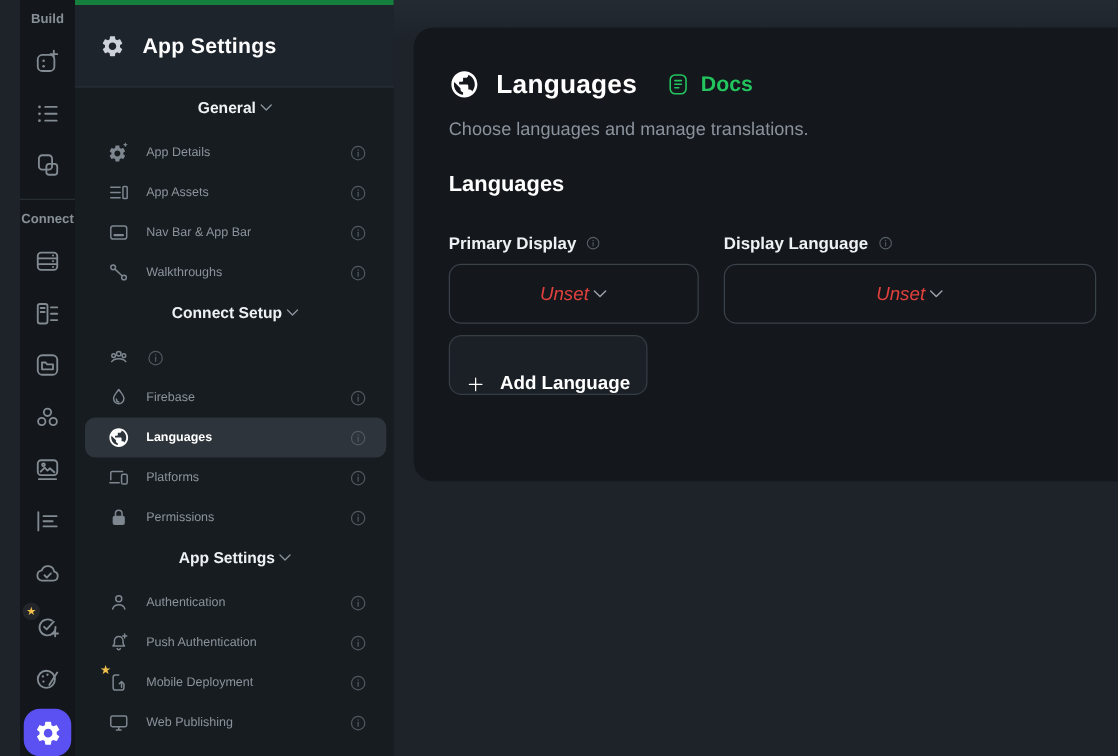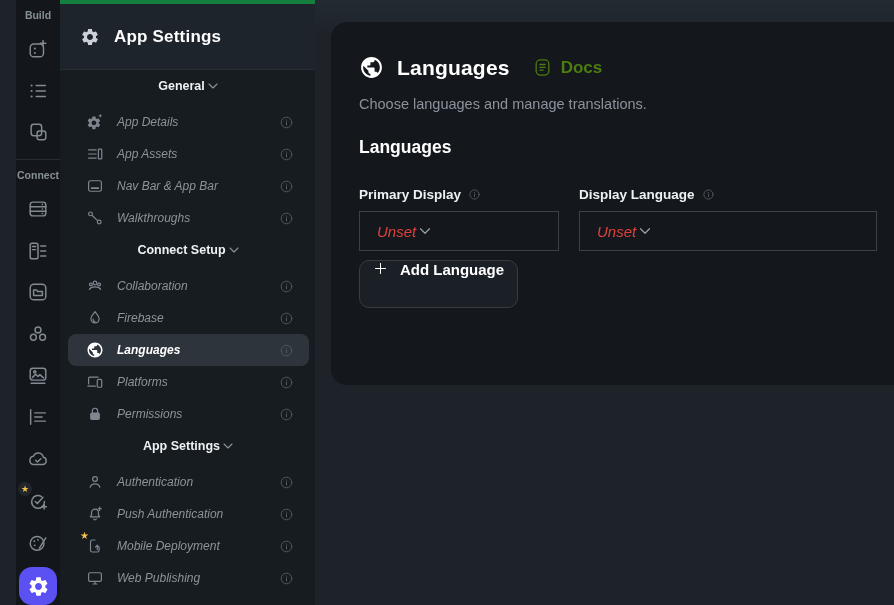--- a/index.html
+++ b/index.html
@@ -24,50 +24,50 @@
   .sb-header{height:66px;flex-shrink:0;background:#1e242b;border-bottom:1px solid #272e36;display:flex;align-items:center;padding-left:20px;gap:14px;color:#ccd2d7;}
   .sb-header svg{width:20px;height:20px;}
   .sb-title{font-size:17px;font-weight:700;color:#fdfdfe;letter-spacing:.2px;}
   .sb-body{padding:0 6px 0 8px;overflow:hidden;flex:1;}
   .sec-header{height:32px;margin-bottom:4px;display:flex;align-items:center;justify-content:center;padding:0 8px 0 10px;cursor:pointer;}
   .sec-label{font-size:12.5px;font-weight:700;color:#eef1f3;}
   .sec-chevron{width:16px;height:16px;color:#8b939b;}
   .nav-item{height:32px;display:flex;align-items:center;padding:0 15px 0 18px;border-radius:8px;color:#868e97;cursor:pointer;}
   .ni-icon{width:18px;height:18px;flex-shrink:0;margin-right:13px;color:#7e868f;position:relative;}
   .ni-icon svg{width:18px;height:18px;display:block;}
-  .ni-label{font-size:12px;flex:1;color:#8b939b;white-space:nowrap;font-style:italic;}
+  .ni-label{font-size:10px;flex:1;color:#8b939b;white-space:nowrap;}
   .info-icon{width:15px;height:15px;color:#4f575f;flex-shrink:0;cursor:pointer;}
   .info-icon svg{width:15px;height:15px;display:block;}
   .nav-item.selected{background:#2d343b;}
   .nav-item.selected .ni-label{color:#ffffff;font-weight:700;}
   .nav-item.selected .ni-icon{color:#ffffff;}
   .item-star{position:absolute;top:-7px;left:-6px;color:#f2c14b;font-size:10px;}
 
   
   .main{flex:1;background:linear-gradient(180deg,#242a32 0,#1d2329 34px);min-width:0;}
   .card{margin:22px -12px 0 16px;height:363px;background:#14171c;border-radius:16px;padding:33px 40px 0 28px;}
   .card-head{display:flex;align-items:center;}
   .globe-big{width:25px;height:25px;color:#ffffff;margin-right:13px;}
   .globe-big svg{width:25px;height:25px;display:block;}
   .card-title{font-size:21px;font-weight:700;color:#ffffff;letter-spacing:.2px;}
-  .docs-link{display:flex;align-items:flex-end;gap:9px;margin-left:23px;color:#4d7c0f;font-weight:700;font-size:17px;cursor:pointer;}
+  .docs-link{display:flex;align-items:flex-end;gap:9px;margin-left:23px;color:#22c55e;font-weight:700;font-size:17px;cursor:pointer;}
   .docs-link svg{width:19px;height:21px;}
   .subtitle{margin-top:16px;font-size:14.5px;color:#8b939c;}
   .sec-heading{margin-top:25px;font-size:17.5px;font-weight:700;color:#ffffff;}
   .form-row{display:flex;gap:20px;margin-top:29px;}
   .f-label{display:flex;align-items:center;gap:7px;font-size:13.5px;font-weight:700;color:#eef1f3;}
   .f-label .info-icon{width:13px;height:13px;color:#565e66;}
   .f-label .info-icon svg{width:13px;height:13px;}
-  .select{margin-top:9px;height:40px;border:1px solid #394149;border-radius:0;background:#14171c;display:flex;align-items:center;justify-content:flex-start;padding:0 14px 0 17px;cursor:pointer;}
+  .select{margin-top:9px;height:48px;border:1px solid #394149;border-radius:10px;background:#14171c;display:flex;align-items:center;justify-content:center;padding:0 14px 0 17px;cursor:pointer;}
   .select .value{color:#e0413d;font-style:italic;font-size:15px;}
   .select .chevron{width:18px;height:18px;color:#99a1a9;}
   .w-primary{width:200px;}
   .w-display{width:298px;}
   .app-lang-label{margin-top:26px;}
-  .add-btn{margin-top:9px;width:159px;height:48px;background:#1b2026;border:1px solid #353d45;border-radius:10px;display:flex;align-items:flex-start;justify-content:center;gap:12px;color:#ffffff;font-weight:700;font-size:15px;cursor:pointer;}
+  .add-btn{margin-top:9px;width:159px;height:48px;background:#1b2026;border:1px solid #353d45;border-radius:10px;display:flex;align-items:flex-end;justify-content:center;gap:12px;color:#ffffff;font-weight:700;font-size:15px;cursor:pointer;}
   .add-btn svg{width:15px;height:15px;}
 </style>
 </head>
 <body>
 
 <div class="app">
 
   <div class="rail">
     <div class="rail-label">Build</div>
 
@@ -267,21 +267,20 @@
 
       <div class="nav-item">
         <span class="ni-icon">
           <svg class="s" viewBox="0 0 24 24" stroke-width="1.5">
               <circle cx="12" cy="8" r="2.4"></circle>
               <circle cx="6.5" cy="10" r="1.9"></circle>
               <circle cx="17.5" cy="10" r="1.9"></circle>
               <path d="M4.5 16.5c1.5-2.6 4.5-3.3 7.5-3.3s6 .7 7.5 3.3"></path>
             </svg>
         </span>
-        <span class="ni-label">Collaboration</span>
         <span class="info-icon">
             <svg class="s" viewBox="0 0 24 24">
               <circle cx="12" cy="12" r="8.5"></circle>
               <path d="M12 11v5"></path>
               <circle cx="12" cy="8" r="1" fill="currentColor" stroke="none"></circle>
             </svg>
           </span>
       </div>
 
       <div class="nav-item">

